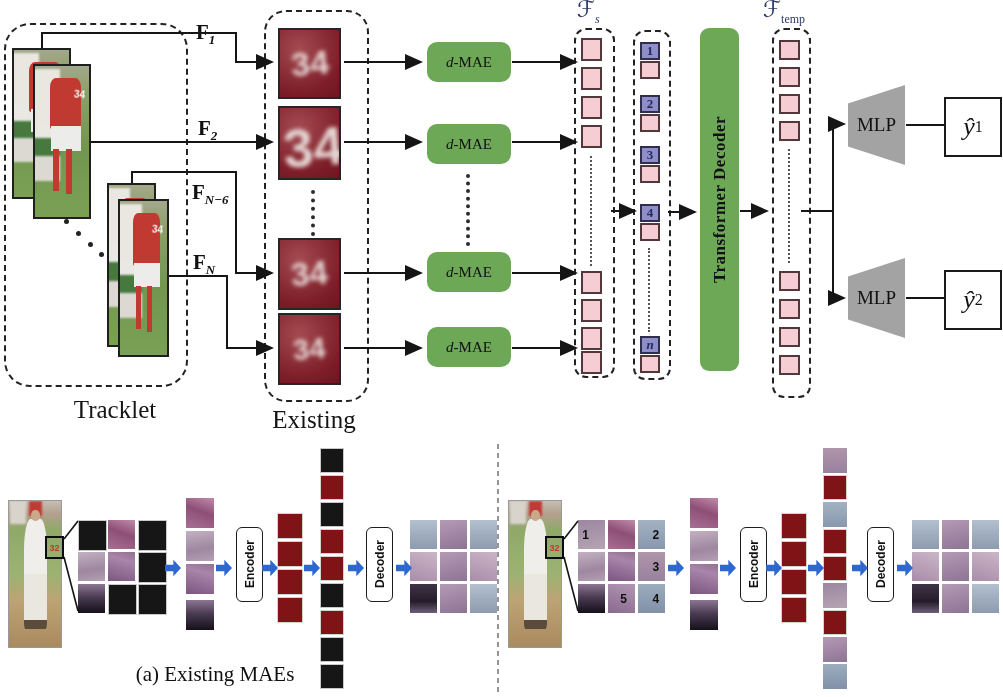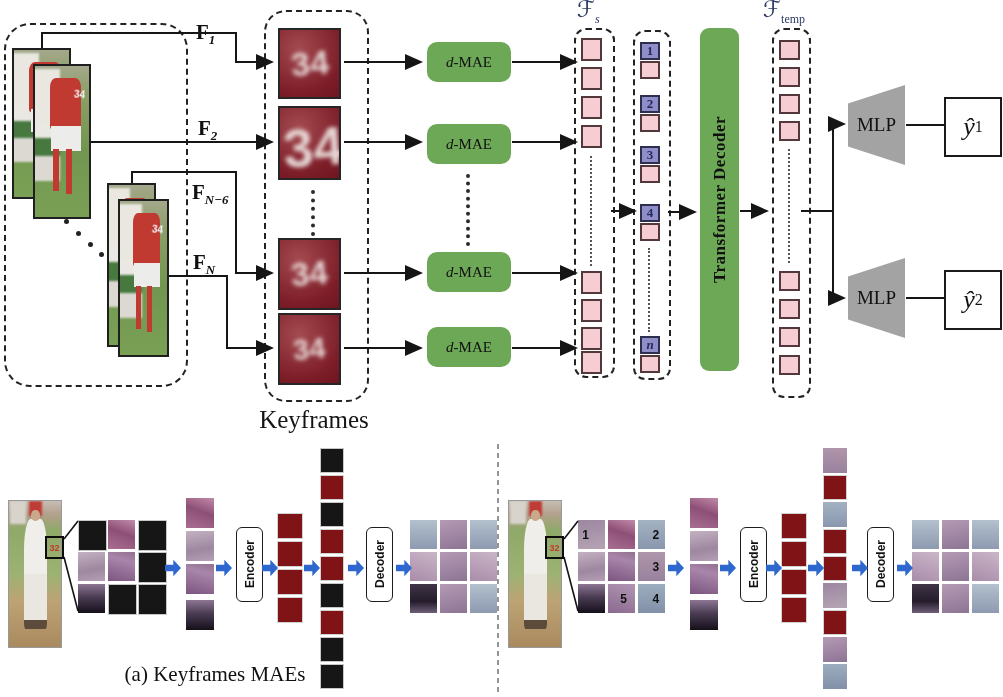--- a/index.html
+++ b/index.html
@@ -133,20 +133,21 @@
     <div class="num">34</div>
     <div class="shorts"></div>
     <div class="leg1"></div>
     <div class="leg2"></div>
   </div>
   <div class="dot" style="left:64px;top:219px;"></div>
   <div class="dot" style="left:76px;top:231px;"></div>
   <div class="dot" style="left:88px;top:242px;"></div>
   <div class="dot" style="left:99px;top:252px;"></div>
 
+  <div class="biglabel" style="left:40px;top:396px;width:150px;">Tracklet</div>
 
   <div class="framelabel" style="left:196px;top:20px;">
     <span>F</span><span class="fsub">1</span>
   </div>
   <div class="framelabel" style="left:198px;top:116px;">
     <span>F</span><span class="fsub">2</span>
   </div>
   <div class="framelabel" style="left:192px;top:180px;">
     <span>F</span><span class="fsub">N−6</span>
   </div>
@@ -161,21 +162,21 @@
   <div class="kf" style="left:278px;top:106px;width:63px;height:74px;">
     <span style="font-size:54px;transform:rotate(-4deg) translate(4px,4px);">34</span>
     </div>
   <div class="kf" style="left:278px;top:238px;width:63px;height:72px;">
     <span style="font-size:33px;">34</span>
     </div>
   <div class="kf" style="left:278px;top:313px;width:63px;height:72px;">
     <span style="font-size:29px;">34</span>
     </div>
   <div class="vdots" style="left:311px;top:190px;height:46px;"></div>
-  <div class="biglabel" style="left:248px;top:406px;width:132px;">Keyframes</div>
+  <div class="biglabel" style="left:248px;top:406px;width:132px;">Existing</div>
 
   <div class="green" style="left:427px;top:42px;width:84px;height:40px;">
     <span class="dmae-label"><i>d</i><span>-MAE</span></span>
     </div>
   <div class="green" style="left:427px;top:124px;width:84px;height:40px;">
     <span class="dmae-label"><i>d</i><span>-MAE</span></span>
     </div>
   <div class="green" style="left:427px;top:252px;width:84px;height:40px;">
     <span class="dmae-label"><i>d</i><span>-MAE</span></span>
     </div>
@@ -241,21 +242,21 @@
   </div>
   <div class="numrect" style="left:545px;top:536px;">32</div>
 
   <div class="codec" style="left:740px;top:527px;">
     <span>Encoder</span>
     </div>
   <div class="codec" style="left:867px;top:527px;">
     <span>Decoder</span>
     </div>
 
-  <div class="caption" style="left:115px;top:662px;width:200px;">(a) Keyframes MAEs</div>
+  <div class="caption" style="left:115px;top:662px;width:200px;">(a) Existing MAEs</div>
 
   <svg class="overlay" width="1003" height="697" viewBox="0 0 1003 697">
     <defs>
       <marker id="ah" markerWidth="9" markerHeight="8" refX="8" refY="4" orient="auto">
         <path d="M0,0 L9,4 L0,8 z" fill="#151515"></path>
       </marker>
     </defs>
     <g stroke="#151515" stroke-width="2" fill="none">
       <path d="M42,48 V33 H236 V62 H272" marker-end="url(#ah)"></path>
       <path d="M91,142 H272" marker-end="url(#ah)"></path>

